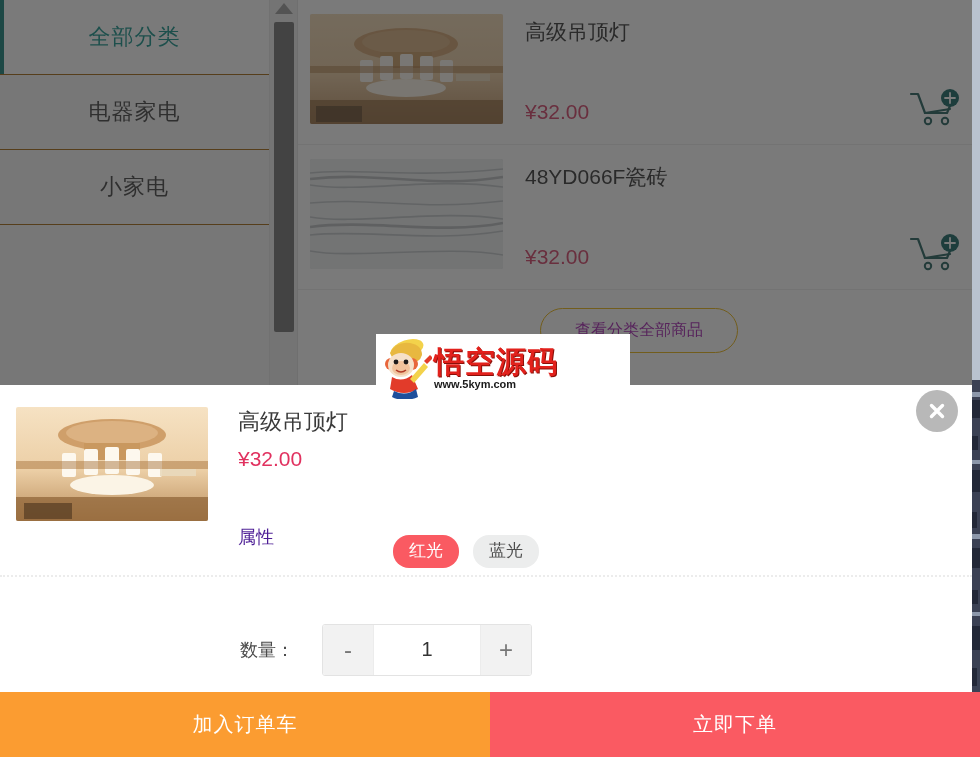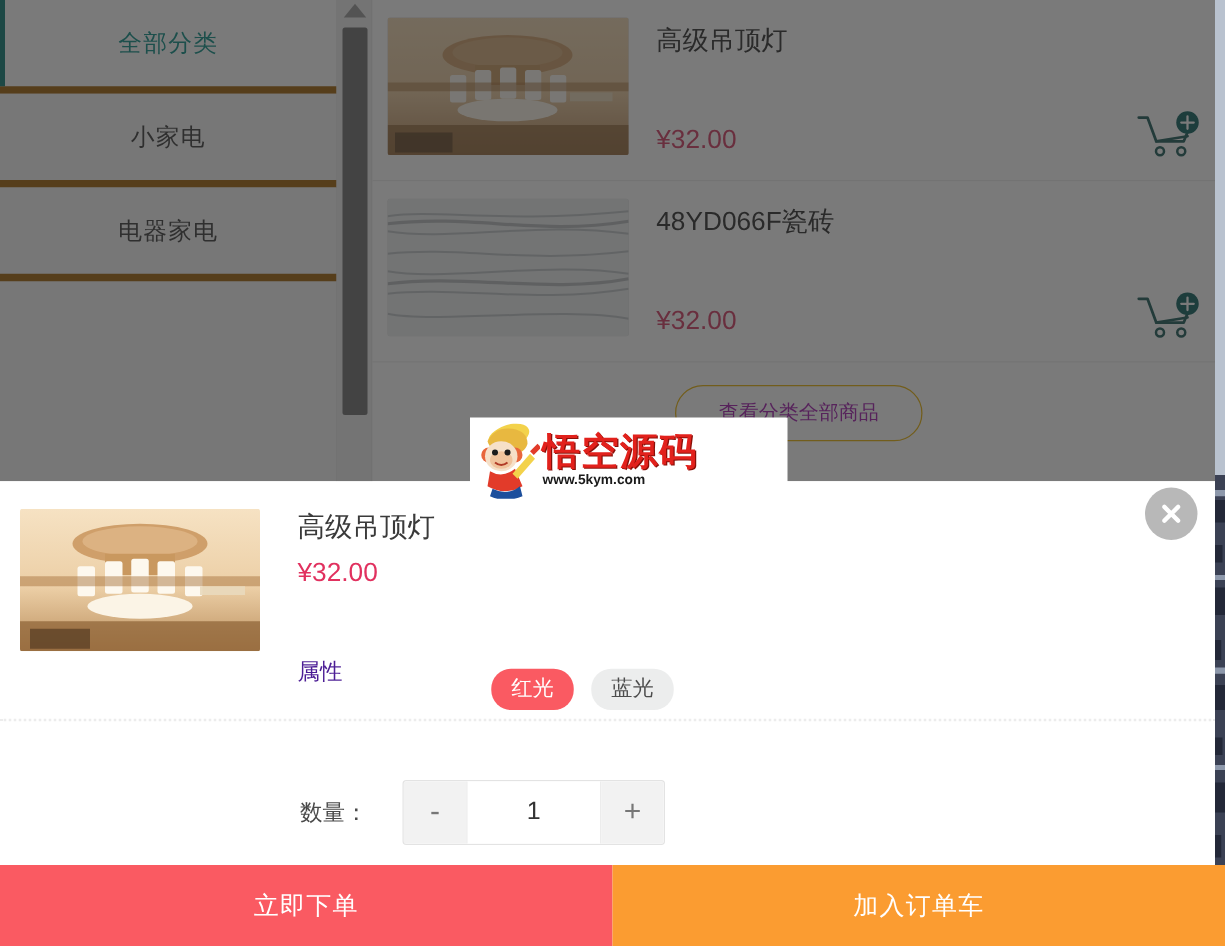--- a/index.html
+++ b/index.html
@@ -27,22 +27,22 @@
   
   .sidebar {
     width: 270px; flex: 0 0 270px;
     background: #f7f7f7;
     border-right: 1px solid #e6e6e6;
   }
   .cat-item {
     position: relative;
     height: 75px;
     display: flex; align-items: center; justify-content: center;
-    font-size: 19px; color: #3b3b3b;
-    border-bottom: 6px solid #a16207;
+    font-size: 22px; color: #3b3b3b;
+    border-bottom: 1px solid #a16207;
     background: #f7f7f7;
     letter-spacing: 1px;
   }
   .cat-item.active {
     background: #ffffff;
     color: #0c8f86;
   }
   .cat-item.active::before {
     content: "";
     position: absolute; left: 0; top: 0; bottom: 0;
@@ -280,24 +280,24 @@
 
 <div id="app">
 
   <div class="page">
 
     <div class="sidebar">
       <div class="cat-item active">
         <span>全部分类</span>
       </div>
       <div class="cat-item">
+        <span>电器家电</span>
+      </div>
+      <div class="cat-item">
         <span>小家电</span>
-      </div>
-      <div class="cat-item">
-        <span>电器家电</span>
       </div>
       <div class="cat-filler"></div>
     </div>
 
     <div class="scroll-rail">
       <div class="scroll-up"></div>
       <div class="scroll-thumb"></div>
     </div>
 
     <div class="product-pane">
@@ -470,22 +470,22 @@
       <div class="qty-label">数量：</div>
       <div class="stepper">
         <button class="step-btn">-</button>
         <div class="step-val">1</div>
         <button class="step-btn">+</button>
       </div>
     </div>
   </div>
 
   <div class="action-bar">
+    <div class="act act-cart">加入订单车</div>
     <div class="act act-buy">立即下单</div>
-    <div class="act act-cart">加入订单车</div>
   </div>
 
   <div class="watermark">
     <div class="wm-mascot">
       <svg viewBox="0 0 52 62">
         <ellipse cx="27" cy="12" rx="17" ry="9" fill="#f3d24b" transform="rotate(-18 27 12)"></ellipse>
         <path d="M10 16 q6 -12 20 -10 q12 2 12 12 q-2 8 -14 9 q-14 1 -18 -11z" fill="#e8b840"></path>
         <circle cx="11" cy="27" r="6" fill="#e8663c"></circle>
         <circle cx="32" cy="27" r="6" fill="#e8663c"></circle>
         <ellipse cx="21" cy="28" rx="13" ry="12" fill="#f6e0c8"></ellipse>

